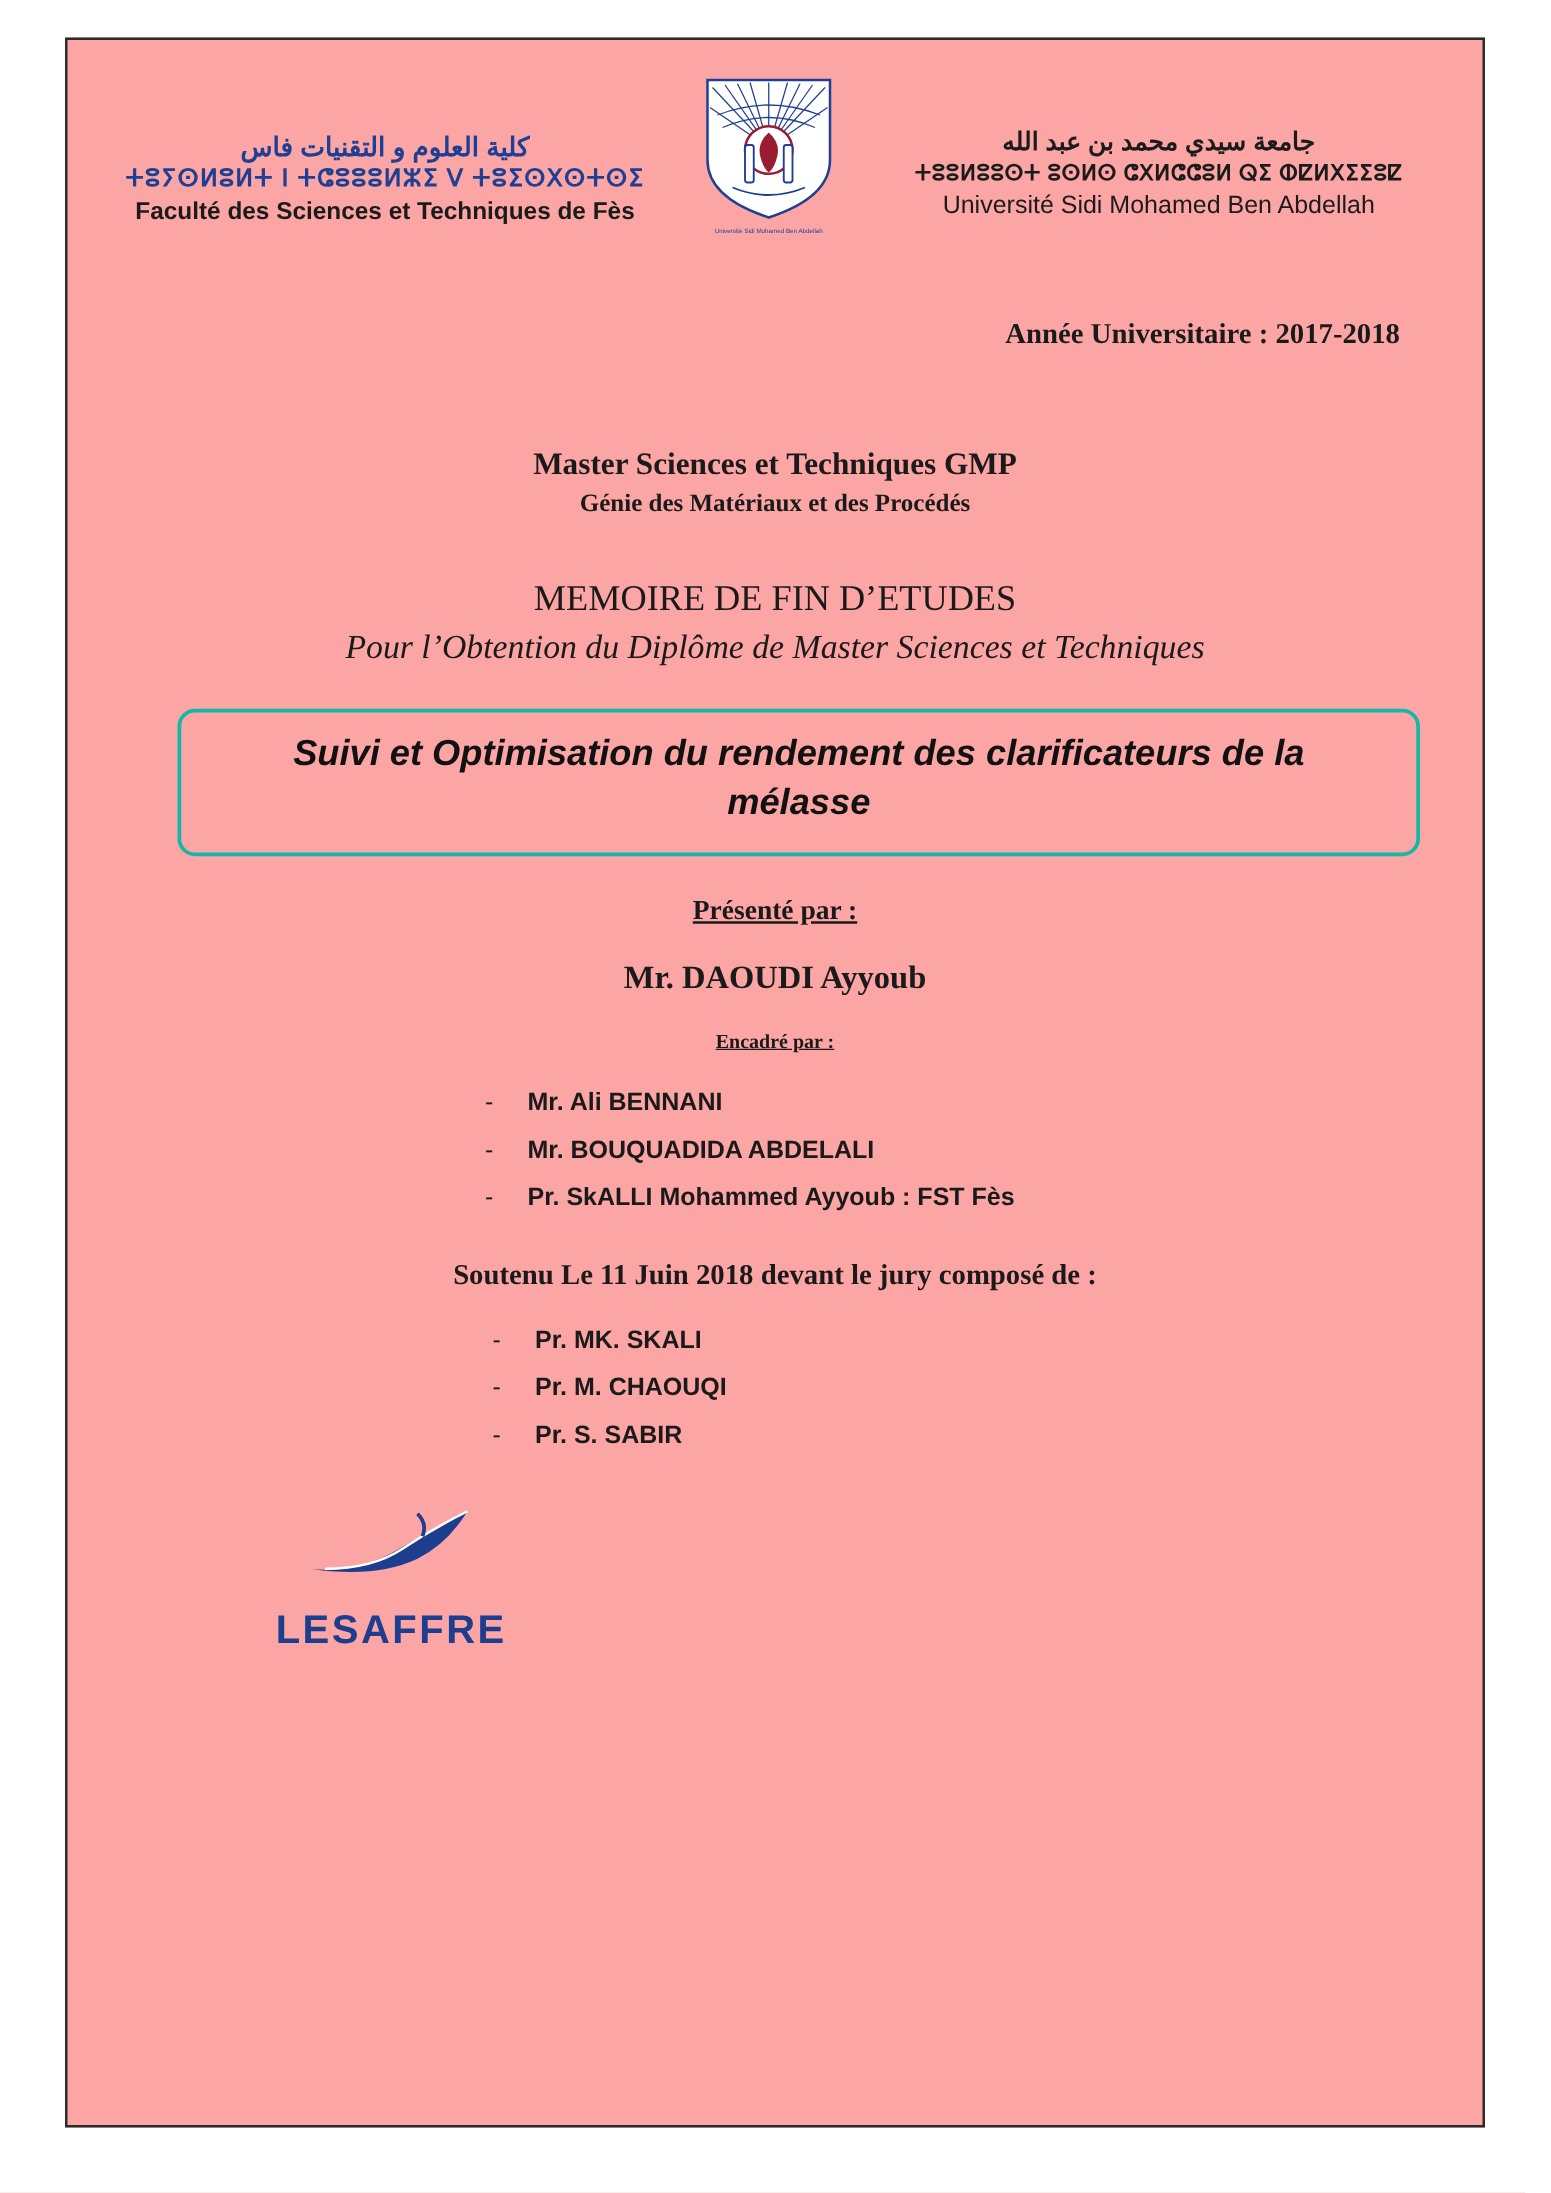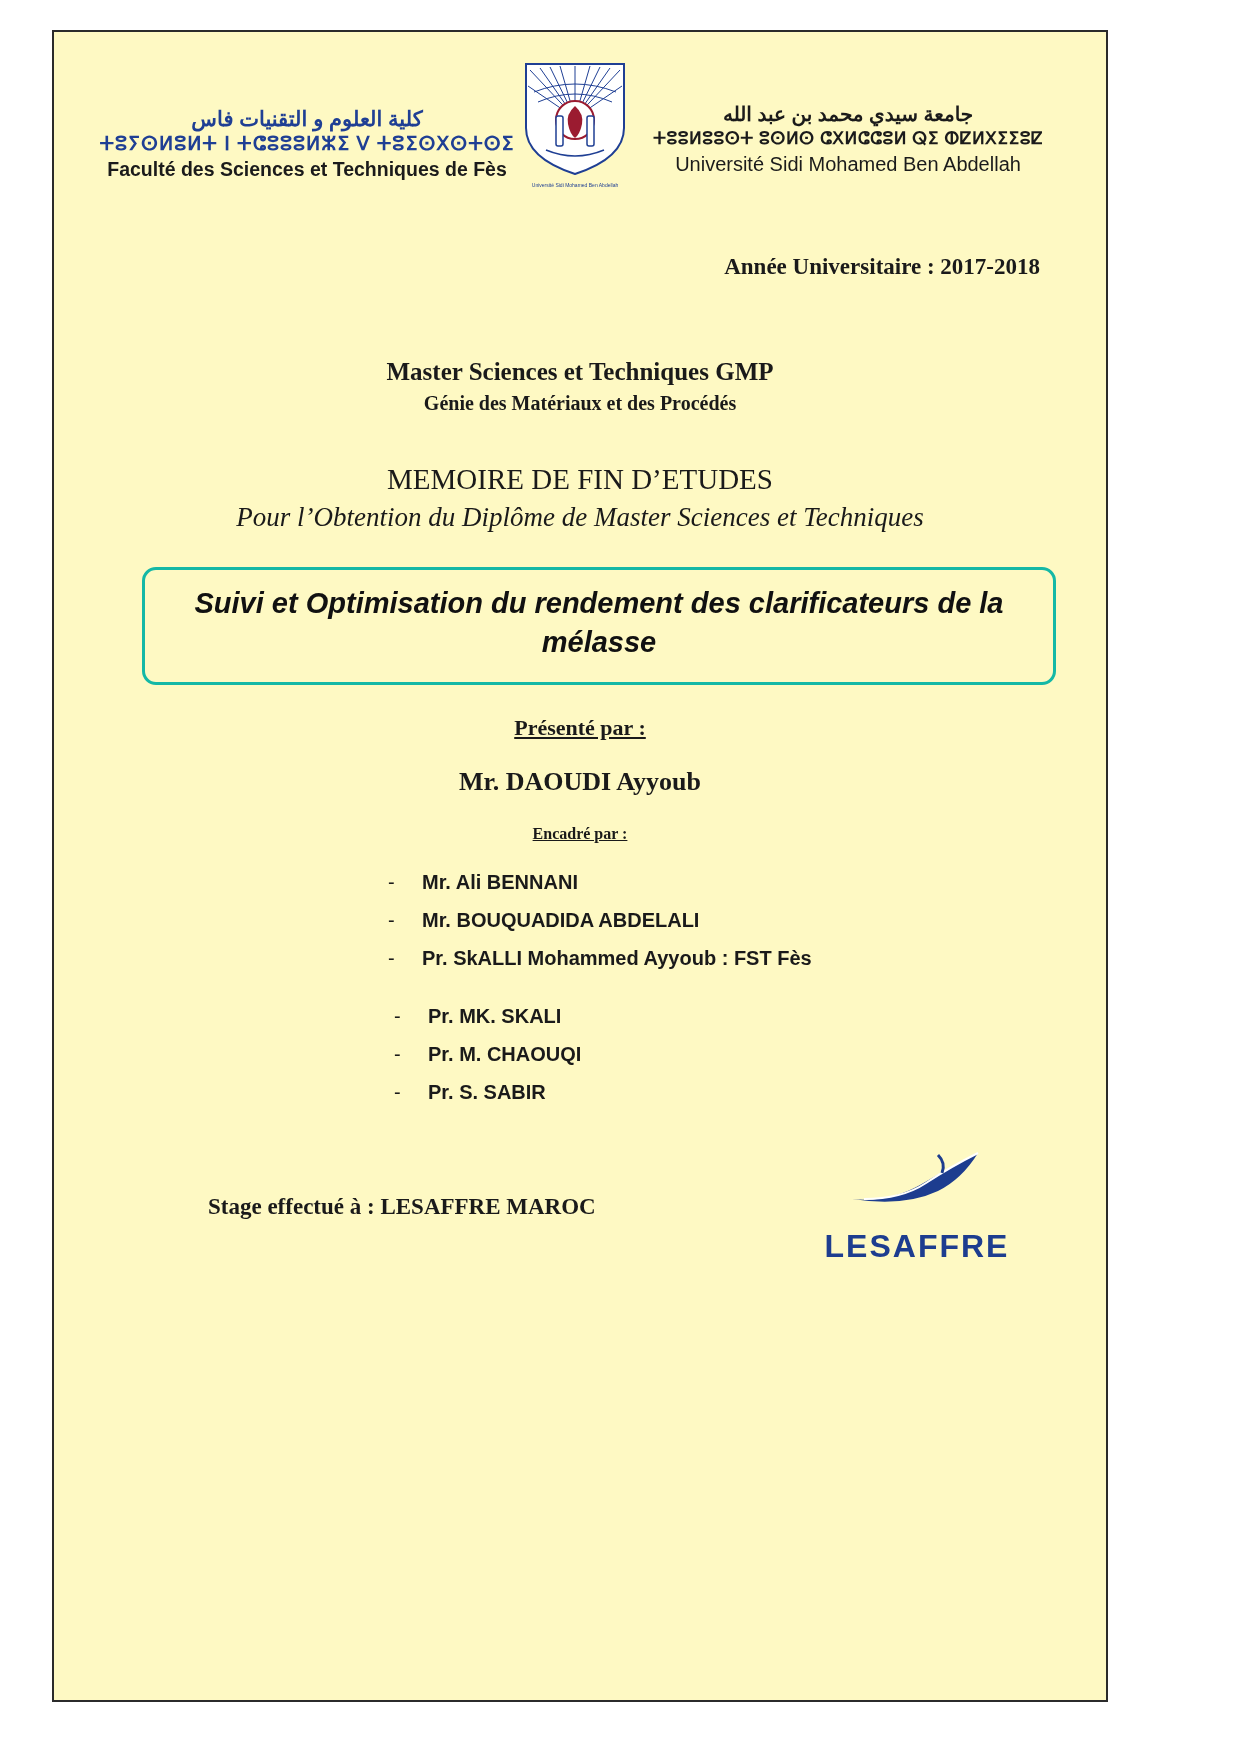--- a/index.html
+++ b/index.html
@@ -12,25 +12,25 @@
     height: 1754px;
     font-family: "Liberation Serif", serif;
     color: #1a1a1a;
     position: relative;
     overflow: hidden;
   }
   .page {
     position: absolute;
     left: 52px;
     top: 30px;
-    width: 1056px;
+    width: 1136px;
     height: 1672px;
     border: 2px solid #2b2b2b;
     box-sizing: border-box;
-    background: #fef9c3;
+    background: #fca5a5;
   }
   .inner {
     position: absolute;
     left: 0; top: 0; right: 0; bottom: 0;
     padding: 26px 44px 0 44px;
     box-sizing: border-box;
   }
 
   
   .header {
@@ -313,38 +313,38 @@
       <li>
         <span class="dash">-</span>
         <span>Mr. BOUQUADIDA ABDELALI</span>
       </li>
       <li>
         <span class="dash">-</span>
         <span>Pr. SkALLI Mohammed Ayyoub : FST Fès</span>
       </li>
     </ul>
 
+    <div class="soutenu">Soutenu Le 11 Juin 2018 devant le jury composé de :</div>
 
     <ul class="dash-list jury-list">
       <li>
         <span class="dash">-</span>
         <span>Pr. MK. SKALI</span>
       </li>
       <li>
         <span class="dash">-</span>
         <span>Pr. M. CHAOUQI</span>
       </li>
       <li>
         <span class="dash">-</span>
         <span>Pr.  S. SABIR</span>
       </li>
     </ul>
 
     <div class="footer">
-      <div class="stage">Stage effectué à : LESAFFRE MAROC</div>
       <div class="lesaffre">
         <svg width="150" height="58" viewBox="0 0 150 58" aria-hidden="true">
           <path d="M10 50 Q46 54 78 36 Q112 16 136 4 Q120 30 96 42 Q62 58 10 50 Z" fill="#1d3d8f"></path>
           <path d="M136 4 Q108 18 84 34 Q60 50 22 50" fill="none" stroke="#ffffff" stroke-width="2"></path>
           <path d="M96 6 Q104 14 100 24" fill="none" stroke="#1d3d8f" stroke-width="3"></path>
         </svg>
         <div class="word">LESAFFRE</div>
       </div>
     </div>
 

